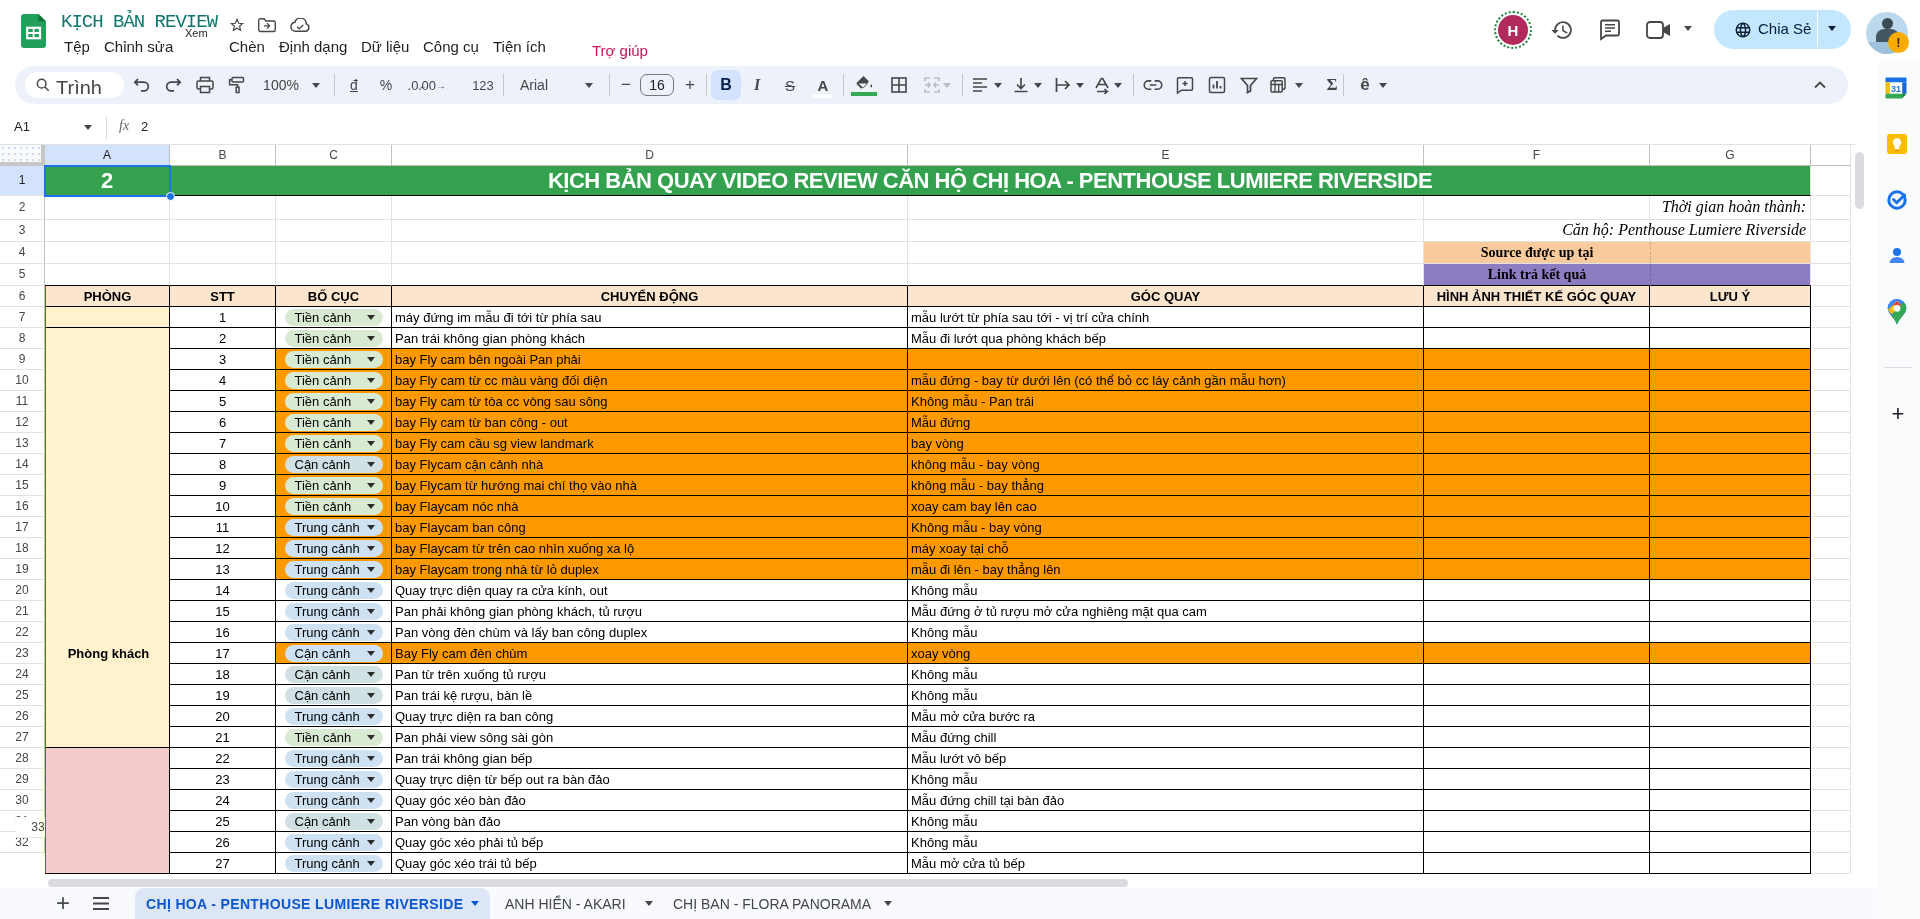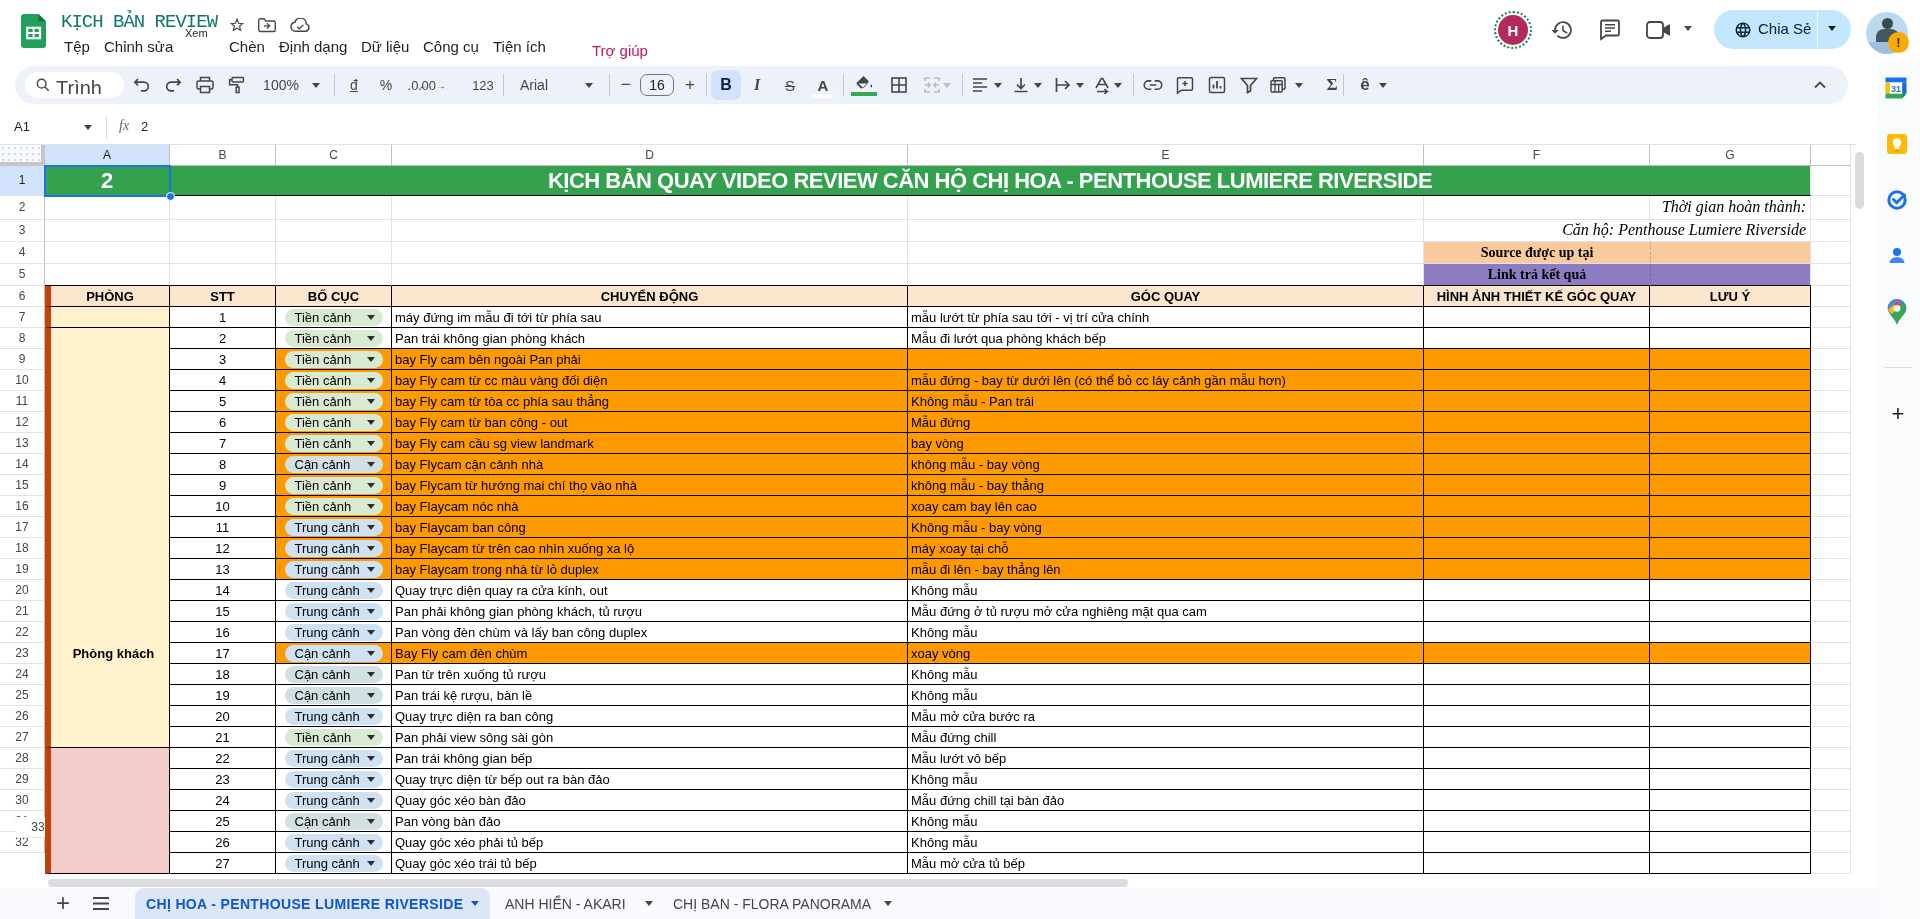--- a/index.html
+++ b/index.html
@@ -18,21 +18,21 @@
   .ch { position:absolute; top:0; height:21px; font-size:12px; color:#444746; text-align:center; line-height:20px;
      background:#fff; border-right:1px solid #c0c0c0; border-bottom:1px solid #c0c0c0; }
   #rowgut { position:absolute; left:0; top:166px; width:45px; }
   .rh { position:absolute; left:0; width:45px; font-size:12px; color:#444746; text-align:center;
      background:#fff; border-right:1px solid #c0c0c0; border-bottom:1px solid #e2e2e2; }
   
   #sheet { position:absolute; left:45px; top:166px; border-collapse:separate; border-spacing:0; table-layout:fixed; }
   #sheet td { font-size:13px; color:#000; padding:0 3px; overflow:hidden; white-space:nowrap;
      border-right:1px solid #e2e2e2; border-bottom:1px solid #e2e2e2; vertical-align:middle; }
   #sheet td.bk { border-right:1px solid #000; border-bottom:1px solid #000; }
-  #sheet td.bl { border-left:6px solid #c2410c; }
+  #sheet td.bl { border-left:1px solid #c2410c; }
   .org { background:#ff9900; }
   .hdr { background:#fce5cd; font-weight:bold; text-align:center; }
   .chip { display:inline-flex; align-items:center; justify-content:space-between; width:98px; height:17px;
      border-radius:9px; padding:0 8px 0 10px; font-size:13px; }
   .chip .tri { width:0; height:0; border-left:4px solid transparent; border-right:4px solid transparent; border-top:5px solid #2c2c2c; }
   .cg { background:#d9ead3; } .cb { background:#cfe2f3; } .cc { background:#d0e0e3; }
   .ctr { text-align:center; }
   #tabs { position:absolute; left:0; top:888px; width:1920px; height:31px; background:#f8fafd; }
 </style>
 </head>
@@ -421,21 +421,21 @@
         <td class="bk org"></td>
         <td class="bk org"></td>
         <td></td>
       </tr>
 <tr style="height:21px">
         <td class="bk ctr">5</td>
         <td class="bk ctr org" style="padding:0;"><span class="chip cg">
             <span>Tiền cảnh</span>
             <span class="tri"></span>
           </span></td>
-        <td class="bk org">bay Fly cam từ tòa cc phía sau thẳng</td>
+        <td class="bk org">bay Fly cam từ tòa cc vòng sau sông</td>
         <td class="bk org">Không mẫu - Pan trái</td>
         <td class="bk org"></td>
         <td class="bk org"></td>
         <td></td>
       </tr>
 <tr style="height:21px">
         <td class="bk ctr">6</td>
         <td class="bk ctr org" style="padding:0;"><span class="chip cg">
             <span>Tiền cảnh</span>
             <span class="tri"></span>

